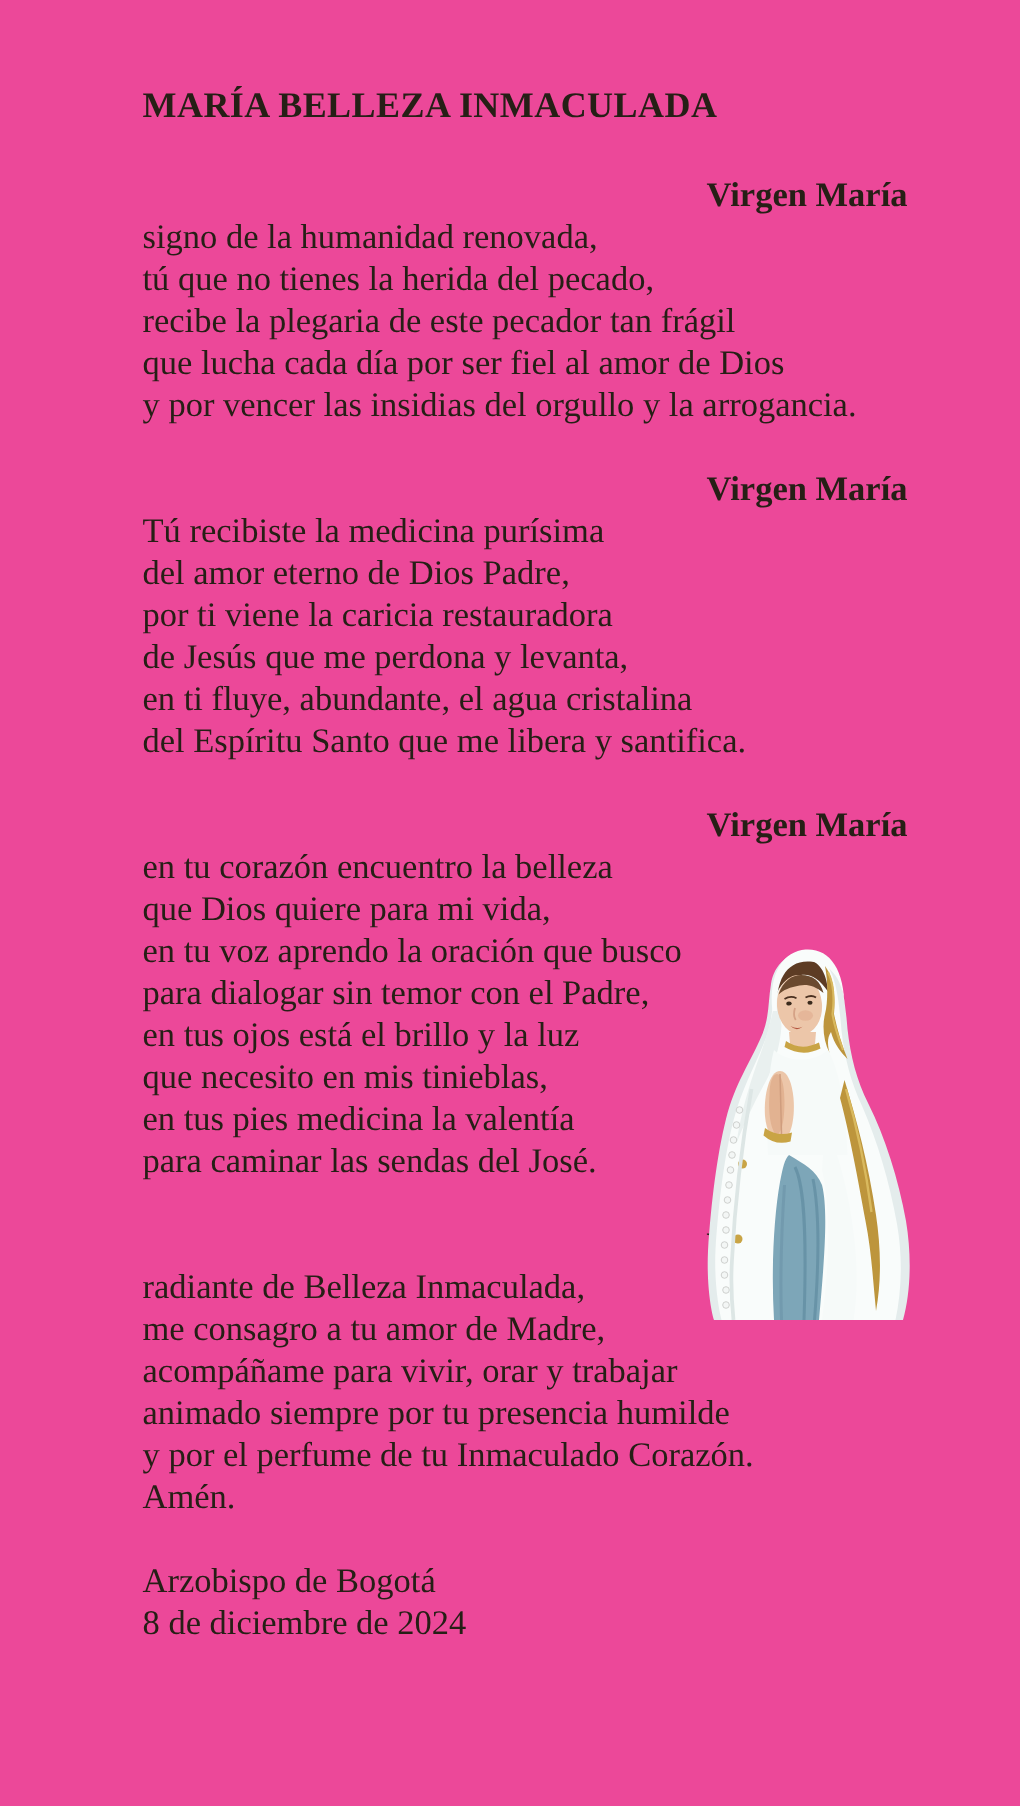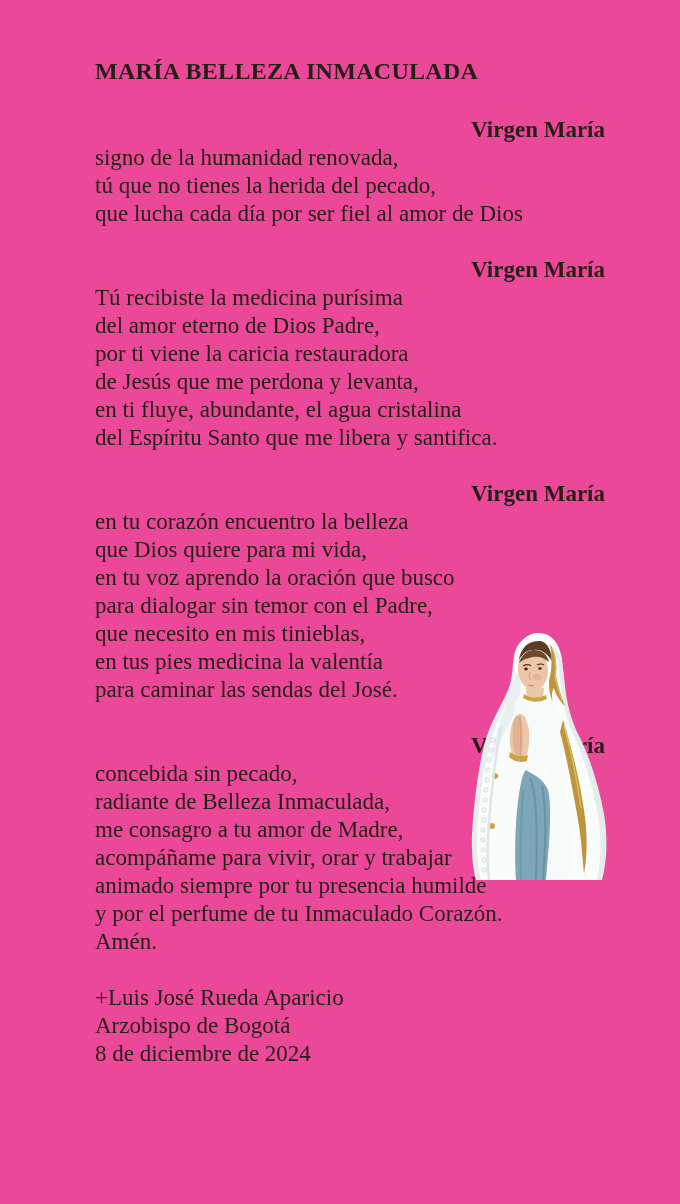--- a/index.html
+++ b/index.html
@@ -65,57 +65,58 @@
 <div class="page">
 
   <div class="content">
 
     <div class="title">MARÍA BELLEZA INMACULADA</div>
 
     <div class="stanza">
       <div class="stanza-heading">Virgen María</div>
       <div class="poem-line">signo de la humanidad renovada,</div>
       <div class="poem-line">tú que no tienes la herida del pecado,</div>
+      <div class="poem-line">recibe la plegaria de este pecador tan frágil</div>
       <div class="poem-line">que lucha cada día por ser fiel al amor de Dios</div>
+      <div class="poem-line">y por vencer las insidias del orgullo y la arrogancia.</div>
     </div>
 
     <div class="stanza">
       <div class="stanza-heading">Virgen María</div>
       <div class="poem-line">Tú recibiste la medicina purísima</div>
       <div class="poem-line">del amor eterno de Dios Padre,</div>
       <div class="poem-line">por ti viene la caricia restauradora</div>
       <div class="poem-line">de Jesús que me perdona y levanta,</div>
       <div class="poem-line">en ti fluye, abundante, el agua cristalina</div>
       <div class="poem-line">del Espíritu Santo que me libera y santifica.</div>
     </div>
 
     <div class="stanza">
       <div class="stanza-heading">Virgen María</div>
       <div class="poem-line">en tu corazón encuentro la belleza</div>
       <div class="poem-line">que Dios quiere para mi vida,</div>
       <div class="poem-line">en tu voz aprendo la oración que busco</div>
       <div class="poem-line">para dialogar sin temor con el Padre,</div>
+      <div class="poem-line">en tus ojos está el brillo y la luz</div>
       <div class="poem-line">que necesito en mis tinieblas,</div>
       <div class="poem-line">en tus pies medicina la valentía</div>
       <div class="poem-line">para caminar las sendas del José.</div>
     </div>
 
     <div class="stanza">
       <div class="stanza-heading">Virgen María</div>
-      <div class="poem-line">concebida sin pecado,</div>
       <div class="poem-line">radiante de Belleza Inmaculada,</div>
       <div class="poem-line">me consagro a tu amor de Madre,</div>
       <div class="poem-line">acompáñame para vivir, orar y trabajar</div>
       <div class="poem-line">animado siempre por tu presencia humilde</div>
       <div class="poem-line">y por el perfume de tu Inmaculado Corazón.</div>
       <div class="poem-line">Amén.</div>
     </div>
 
     <div class="stanza signature">
-      <div class="poem-line">+Luis José Rueda Aparicio</div>
       <div class="poem-line">Arzobispo de Bogotá</div>
       <div class="poem-line">8 de diciembre de 2024</div>
     </div>
 
   </div>
 
   <div class="statue">
     <svg width="145" height="250" viewBox="0 0 145 250" xmlns="http://www.w3.org/2000/svg">
 
       <path d="M71,4 C58,4 48,13 46,26 C44,38 45,48 40,60 C32,79 22,92 16,116 C10,140 6,172 4,204 C3,226 6,244 8,250 L134,250 C139,232 140,208 136,184 C131,156 122,128 111,106 C103,90 99,74 97,56 C95,32 92,4 71,4 Z" fill="#e4ecec"></path>

